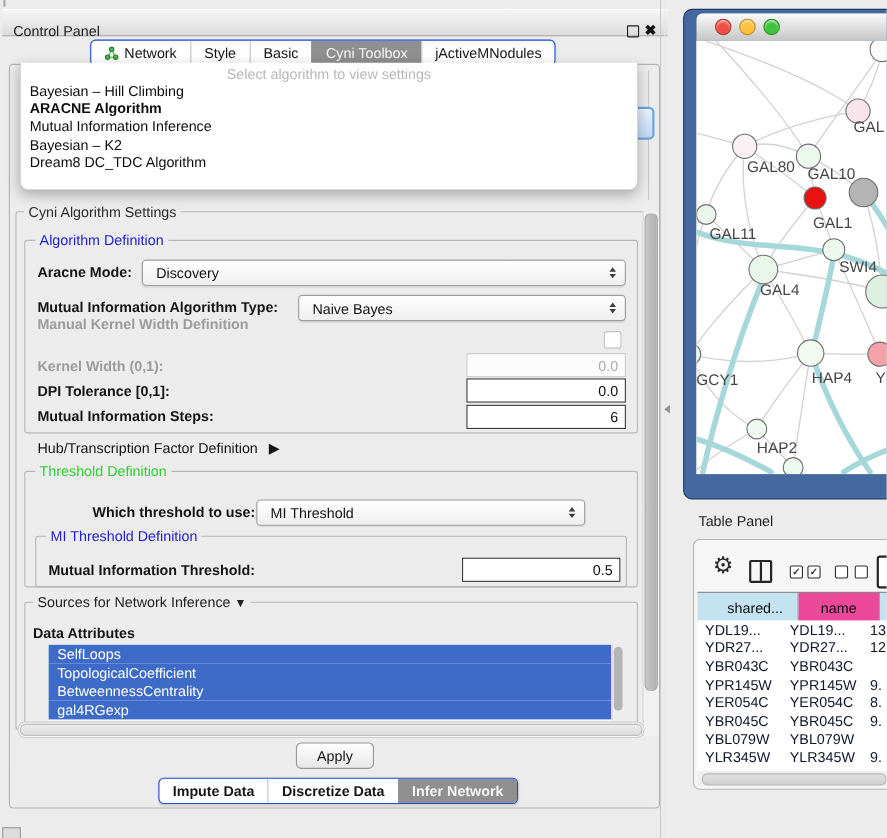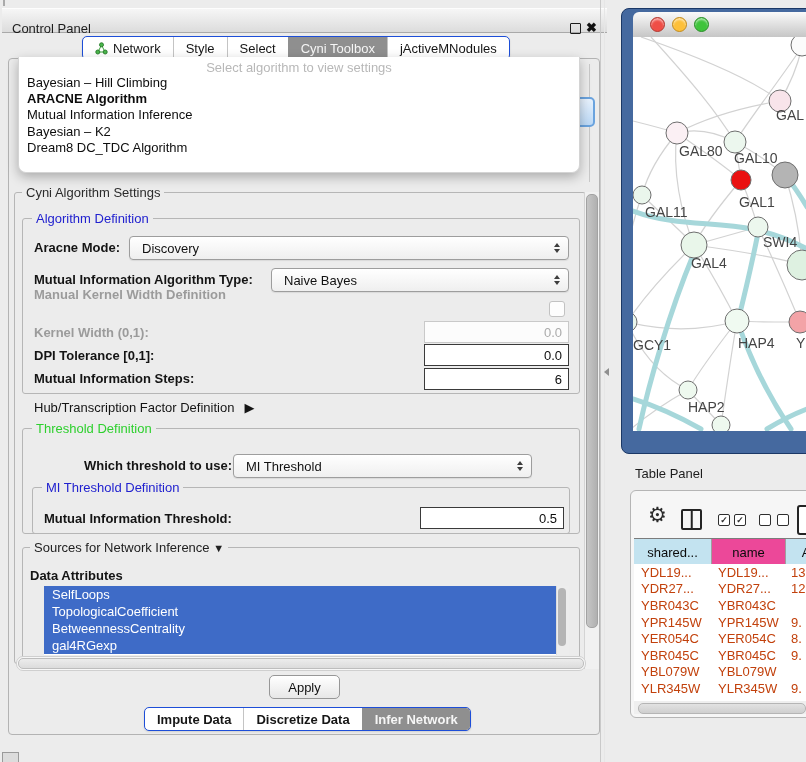--- a/index.html
+++ b/index.html
@@ -103,21 +103,21 @@
   .tb-chk{position:absolute;width:10px;height:10px;border:1.5px solid #2e2e2e;border-radius:2px;
           font-size:9px;font-weight:700;color:#2e2e2e;display:flex;align-items:center;justify-content:center;background:#fff}
   #tb-chk1{left:87px;top:23px} #tb-chk2{left:103px;top:23px}
   #tb-un1{left:128px;top:23px} #tb-un2{left:146px;top:23px}
   #tb-partial{left:166px;top:14px;width:22px;height:26px;border:2.5px solid #242424;border-radius:3px;background:#fff}
   #thead{left:3px;top:47px;width:200px;height:26px;display:flex;border-top:1px solid #7c7c7c;border-bottom:1px solid #9a9a9a;font-size:13px}
   .th{display:flex;align-items:center;justify-content:center;border-right:1px solid #9f9f9f;background:#ec4899;color:#0b0b0b;overflow:hidden}
   .th.hl{background:#c3e3f0}
   #tbody{left:3px;top:73px;width:200px;height:137px;background:#fff;overflow:hidden;font-size:13px}
   .tr{display:flex;height:16.6px;align-items:center}
-  .td{padding-left:7px;white-space:nowrap;overflow:hidden;color:#c2410c}
+  .td{padding-left:7px;white-space:nowrap;overflow:hidden;color:#0f172a}
   #tp-htrack{left:3px;top:210px;width:174px;height:13px;background:#efefef}
   #tp-hthumb{left:7px;top:212px;width:166px;height:9px;background:linear-gradient(#e2e2e2,#cfcfcf);border:1px solid #b5b5b5;border-radius:5px}
 </style>
 </head>
 <body>
 
 <div class="abs" id="notch"></div>
 
 <div class="abs" id="cp-header">
   <span class="abs" id="cp-title">Control Panel</span>
@@ -136,21 +136,21 @@
           <circle cx="2.8" cy="10" r="2" fill="#49b84b" stroke="#2f7f30"></circle>
           <circle cx="10.2" cy="10" r="2" fill="#49b84b" stroke="#2f7f30"></circle>
         </svg>
       </span>
       <span>Network</span>
     </div>
     <div class="tab">
       <span>Style</span>
     </div>
     <div class="tab">
-      <span>Select</span>
+      <span>Basic</span>
     </div>
     <div class="tab sel">
       <span>Cyni Toolbox</span>
     </div>
     <div class="tab">
       <span>jActiveMNodules</span>
     </div>
   </div>
 
 <div class="abs" id="cp-body"></div>
@@ -350,21 +350,21 @@
   <span class="abs" id="tb-gear">⚙</span>
   <span class="abs" id="tb-split">
       <span class="mid"></span>
     </span>
   <span class="tb-chk" id="tb-chk1">✓</span>
   <span class="tb-chk" id="tb-chk2">✓</span>
   <span class="tb-chk" id="tb-un1"></span>
   <span class="tb-chk" id="tb-un2"></span>
   <span class="abs" id="tb-partial"></span>
   <div class="abs" id="thead">
-      <div class="th hl" style="width: 77px; flex: 0 0 77px;">shared...</div>
+      <div class="th hl" style="width: 77px; flex: 0 0 77px; padding-left: 14px;">shared...</div>
       <div class="th" style="width: 73px; flex: 0 0 73px;">name</div>
       <div class="th hl" style="width: 40px; flex: 0 0 40px;">A</div>
     </div>
   <div class="abs" id="tbody">
       <div class="tr">
         <div class="td" style="width: 70px; flex: 0 0 70px;">YDL19...</div>
         <div class="td" style="width: 66px; flex: 0 0 66px;">YDL19...</div>
         <div class="td" style="width: 33px; flex: 0 0 33px;">13</div>
       </div>
       <div class="tr">

